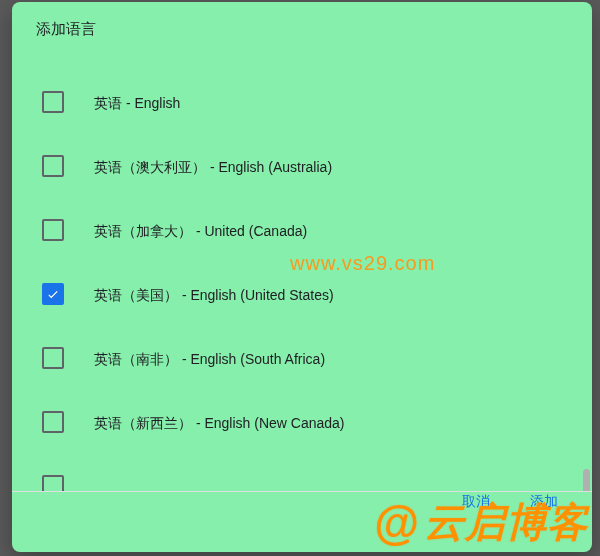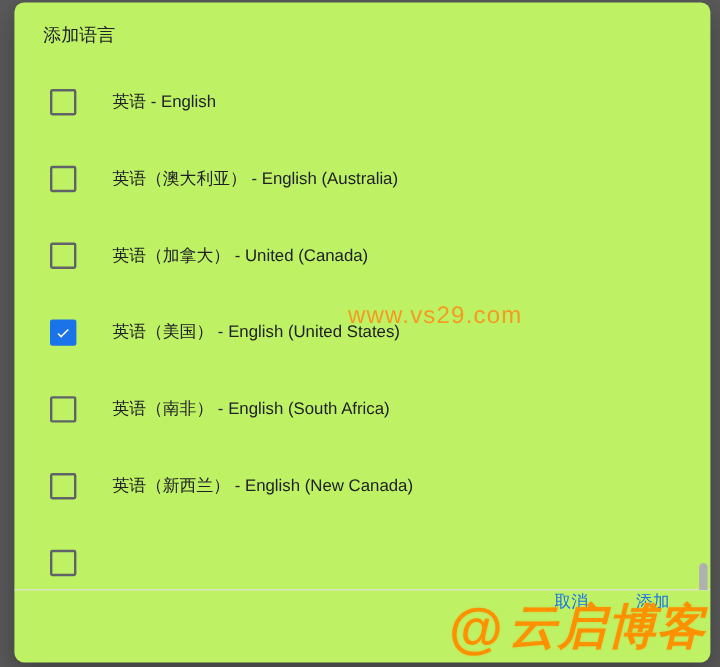--- a/index.html
+++ b/index.html
@@ -15,41 +15,41 @@
     position: absolute;
     inset: 0;
     background: #5a5a5a;
   }
   .dialog {
     position: absolute;
     top: 2px;
     left: 12px;
     right: 8px;
     bottom: 4px;
-    background: #bef264;
+    background: #86efac;
     border-radius: 8px;
     box-shadow: 0 8px 24px rgba(0,0,0,0.3);
     display: flex;
     flex-direction: column;
     overflow: hidden;
   }
   .dialog-header {
     padding: 18px 24px 10px 24px;
     font-size: 15px;
     color: #202124;
   }
   .dialog-body {
     flex: 1;
     overflow-y: auto;
     padding: 0 24px 0 30px;
     position: relative;
   }
   .lang-row {
     display: flex;
-    align-items: center;
+    align-items: flex-end;
     height: 56px;
     margin-top: 8px;
   }
   .chk {
     width: 18px;
     height: 18px;
     border: 2px solid #5f6368;
     border-radius: 2px;
     flex-shrink: 0;
     display: inline-flex;

